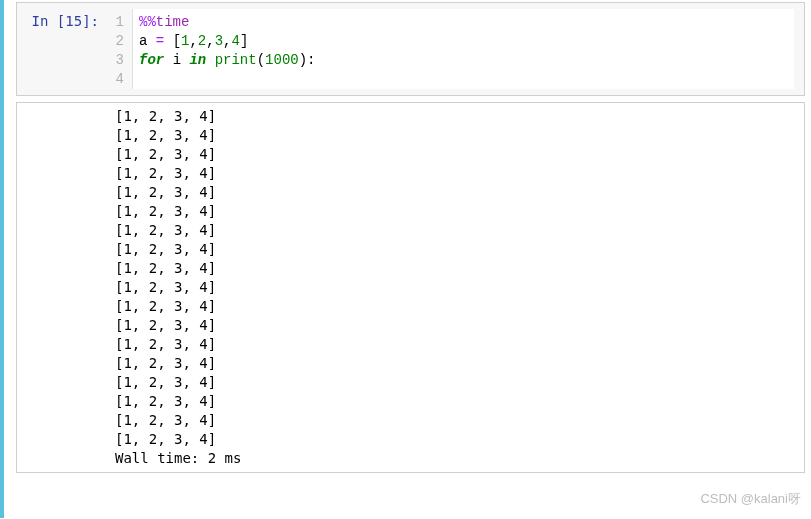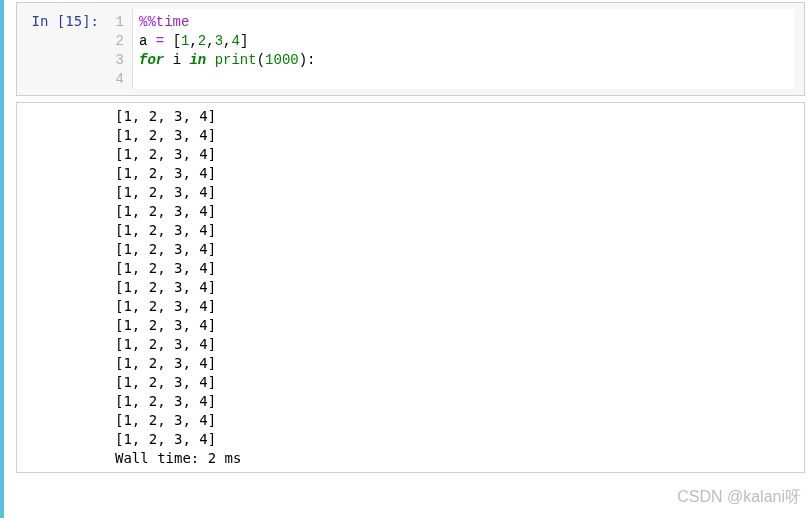--- a/index.html
+++ b/index.html
@@ -67,21 +67,21 @@
     line-height: 19px;
     font-family: Consolas, Monaco, monospace;
     white-space: pre;
   }
   .output-line { display: block; }
   .watermark {
     position: absolute;
     right: 10px;
     bottom: 10px;
     color: #bdbdbd;
-    font-size: 16px;
+    font-size: 13px;
     font-family: sans-serif;
     pointer-events: none;
   }
 </style>
 </head>
 <body>
 
 <div class="page">
 
   <div class="cell">

